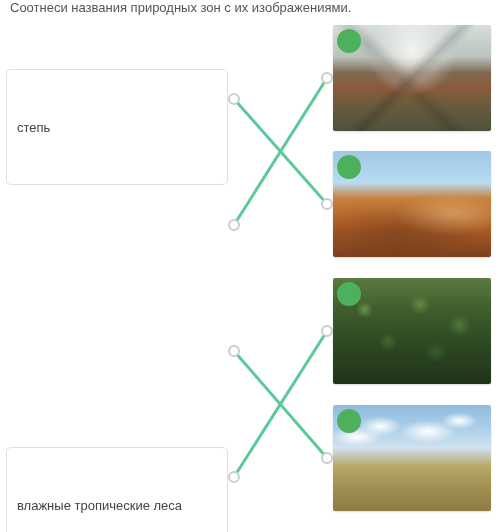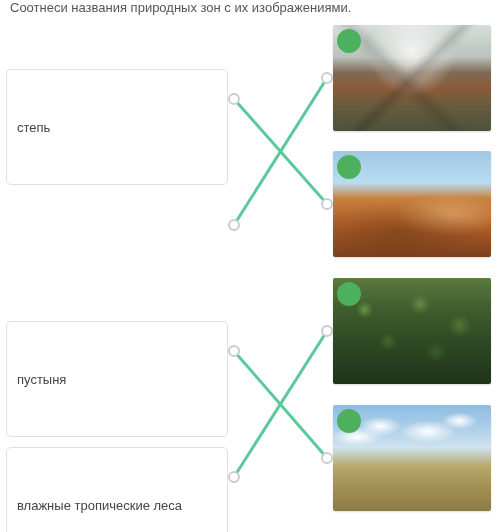--- a/index.html
+++ b/index.html
@@ -136,23 +136,20 @@
   <svg class="lines">
     <line id="line-0" x1="234" y1="74" x2="327" y2="179"></line>
     <line id="line-1" x1="234" y1="200" x2="327" y2="53"></line>
     <line id="line-2" x1="234" y1="326" x2="327" y2="433"></line>
     <line id="line-3" x1="234" y1="452" x2="327" y2="306"></line>
   </svg>
 
   <div class="left-card" style="top:0px">
       <span>степь</span>
     </div>
-  <div class="left-card" style="top:252px">
-      <span>пустыня</span>
-    </div>
   <div class="left-card" style="top:378px">
       <span>влажные тропические леса</span>
     </div>
 
   <div class="right-card img1" style="top:0px">
       <div class="badge"></div>
     </div>
   <div class="right-card img2" style="top:126px">
       <div class="badge"></div>
     </div>

